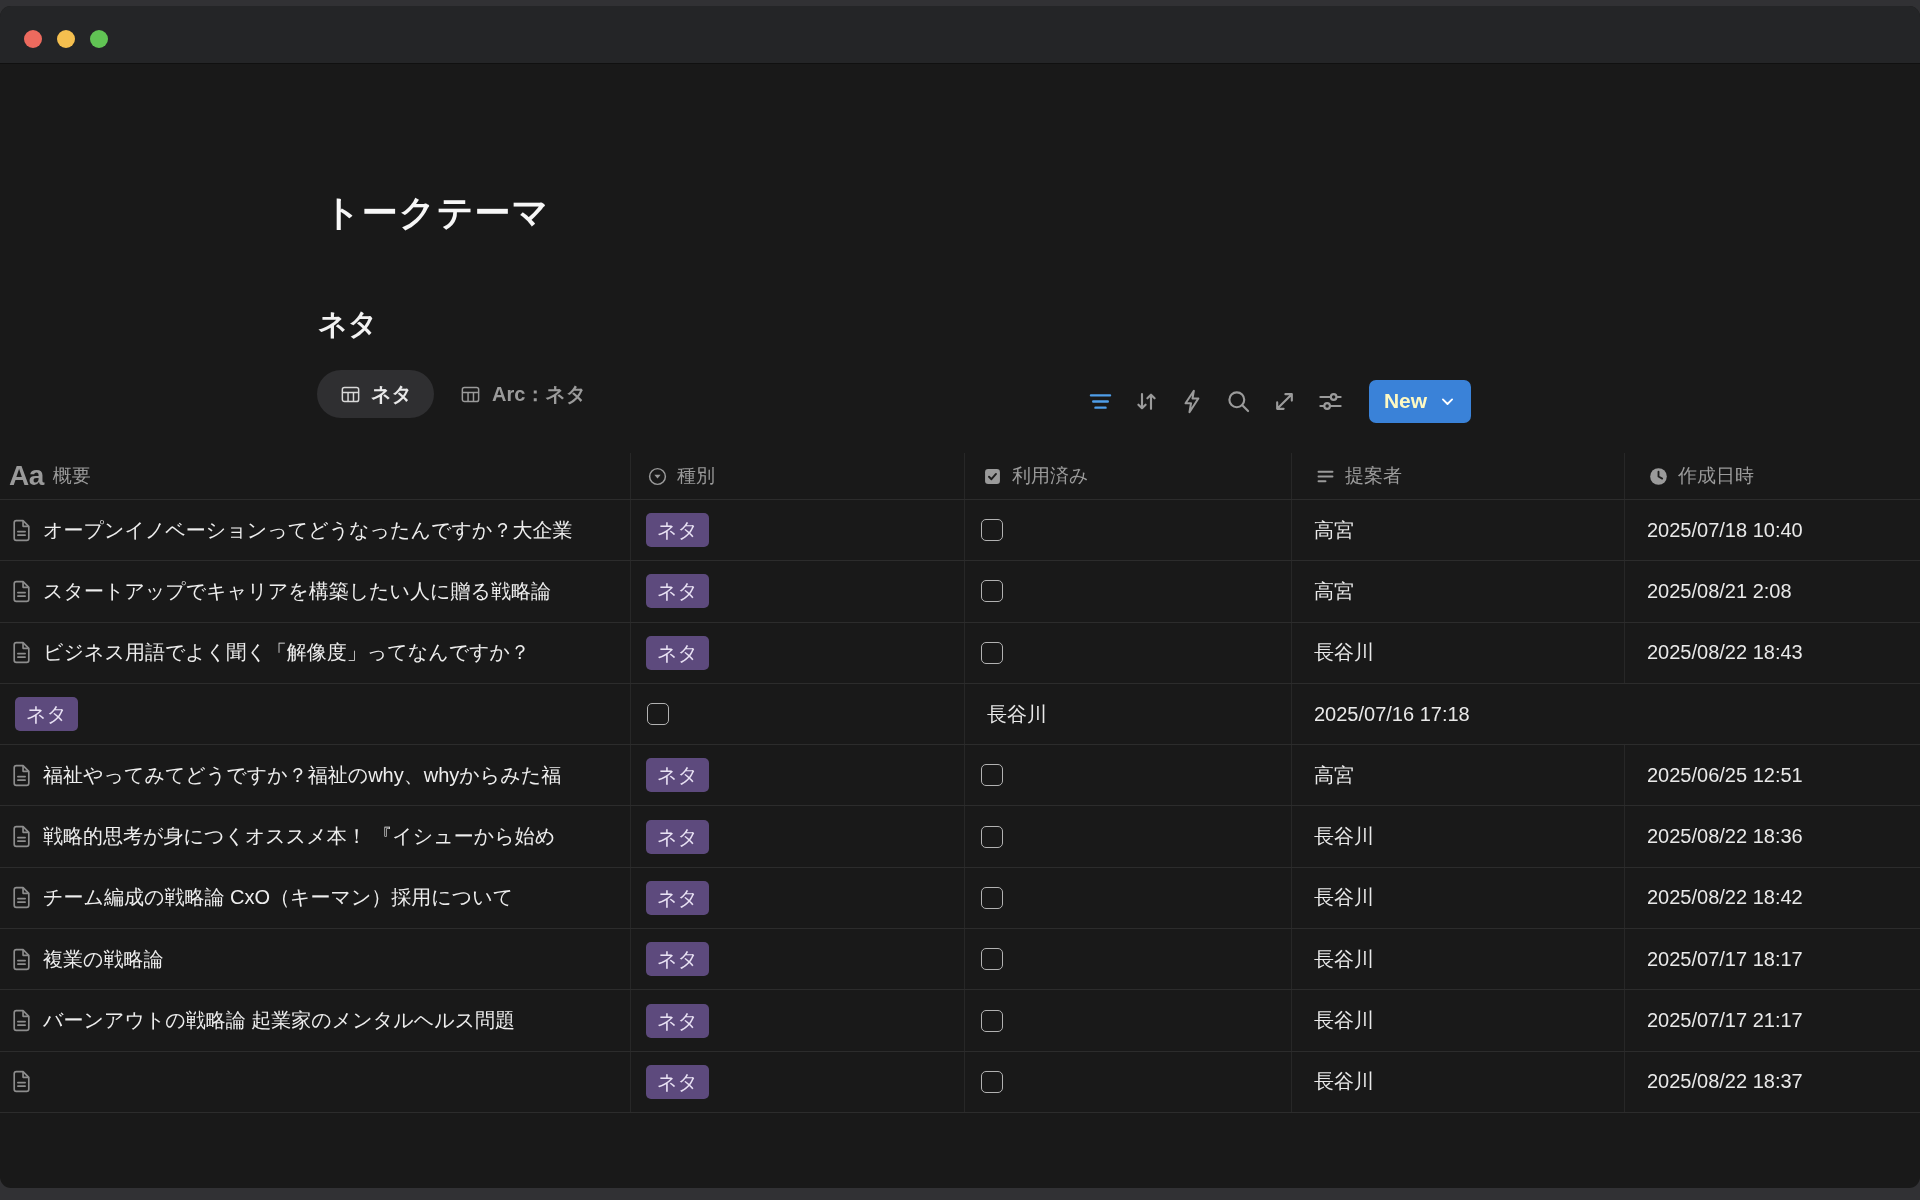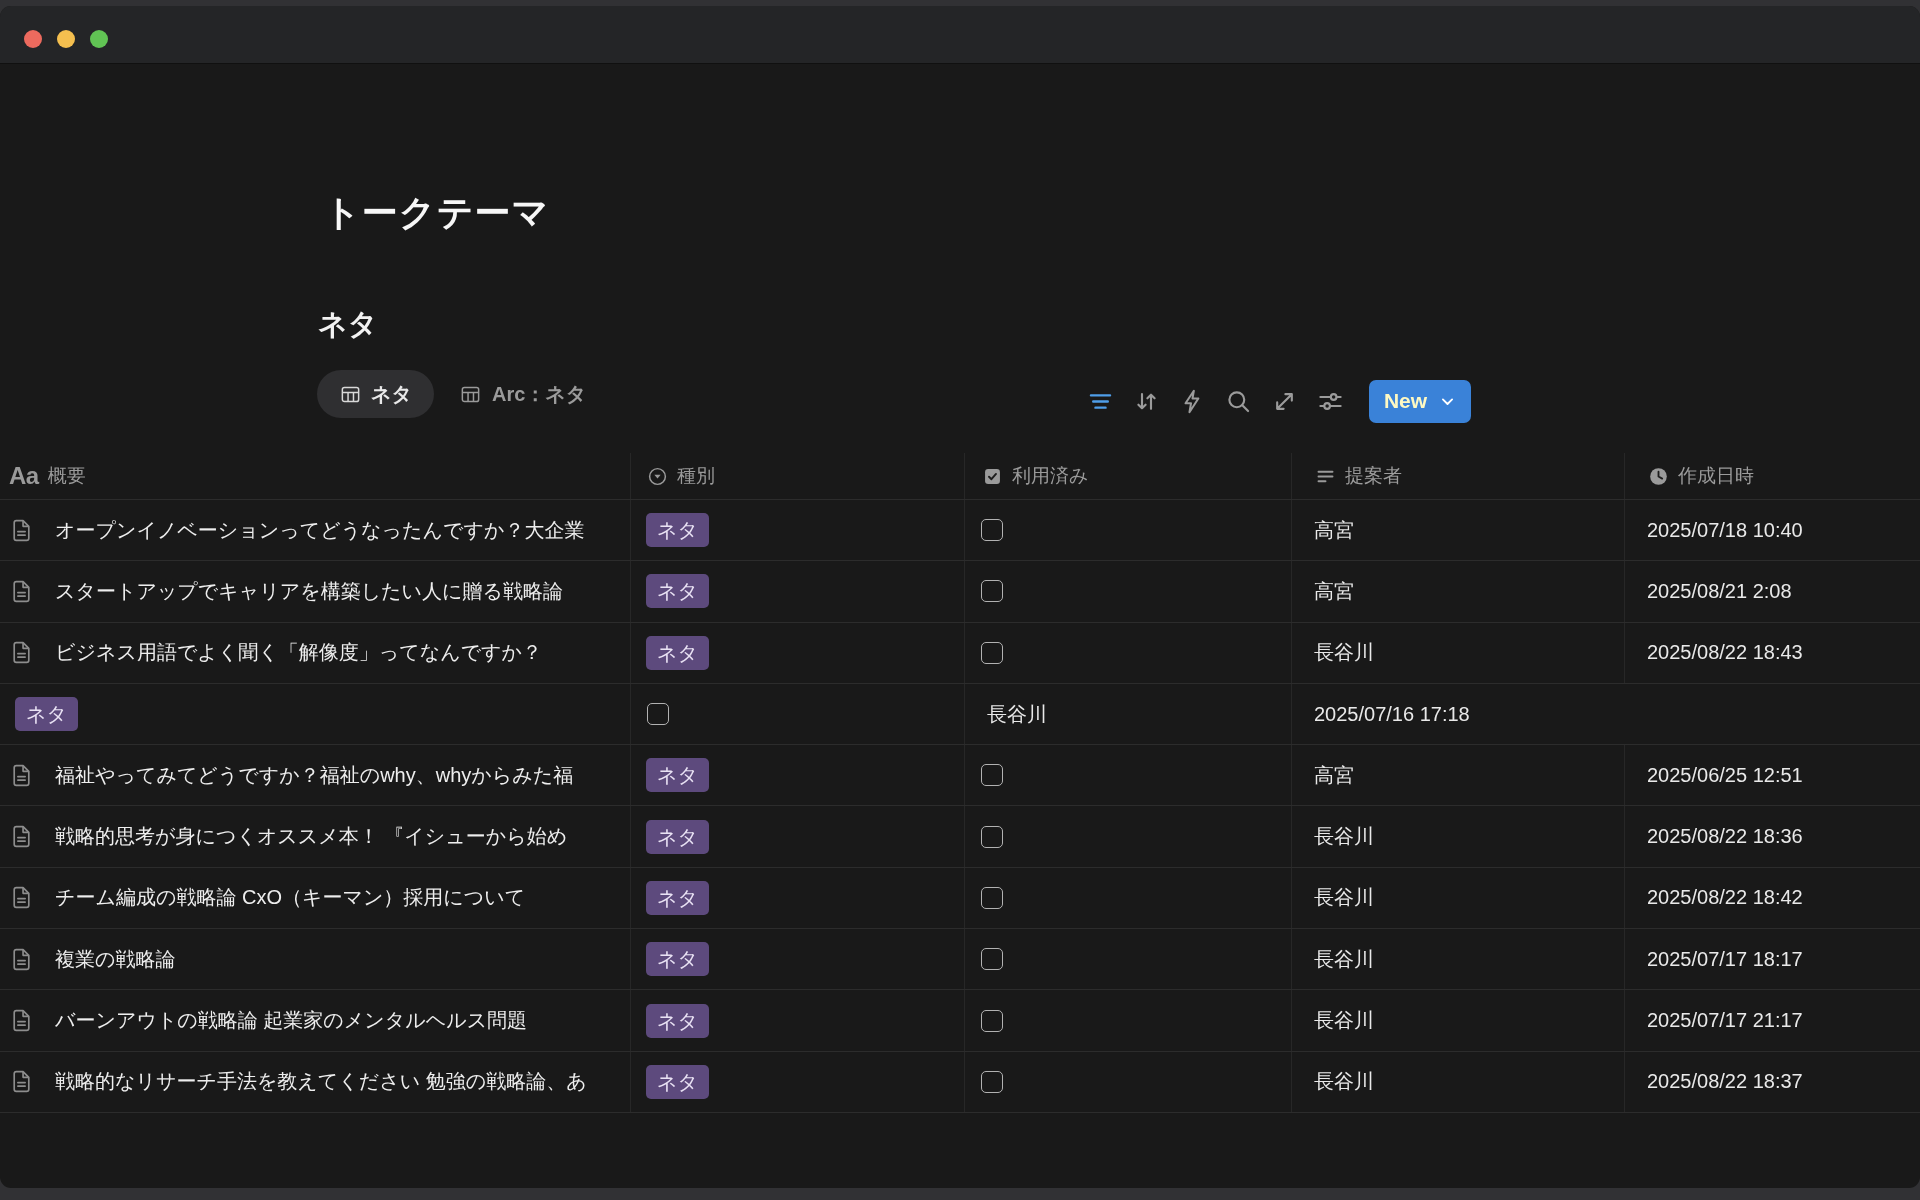--- a/index.html
+++ b/index.html
@@ -61,31 +61,31 @@
     margin-left:8px;height:43px;width:102px;background:var(--accent-blue);
     border:none;border-radius:7px;display:flex;align-items:center;justify-content:center;gap:12px;
     color:#fef9c3;font-size:21px;font-weight:700;font-family:inherit;
   }
   .new-btn svg{width:17px;height:17px;}
 
   
   .table{position:absolute;left:0;right:0;top:447px;}
   .tr{display:grid;grid-template-columns:631px 334px 327px 333px 1fr;}
   .th-row{height:46px;color:var(--text-secondary);font-size:19px;}
-  .cell{display:flex;align-items:center;overflow:hidden;gap:12px;}
+  .cell{display:flex;align-items:center;overflow:hidden;}
   .cell.c1{padding-left:9px;}
   .cell.c2{padding-left:15px;}
   .cell.c3{padding-left:16px;}
   .cell.c4{padding-left:22px;}
   .cell.c5{padding-left:22px;}
   .tr .cell:not(.c5){border-right:1px solid #272727;}
   .th-row .cell{gap:9px;}
   .th-icon{width:22px;height:22px;flex:0 0 auto;display:flex;align-items:center;justify-content:center;color:#9a9a9a;}
   .th-icon svg{width:21px;height:21px;display:block;}
-  .aa-glyph{font-size:24px;font-weight:600;color:#9a9a9a;letter-spacing:-0.5px;}
+  .aa-glyph{font-size:28px;font-weight:600;color:#9a9a9a;letter-spacing:-0.5px;}
 
   .body-row{height:61.3px;border-top:1px solid var(--border);font-size:20px;}
   .table-bottom{border-top:1px solid var(--border);}
   .doc-icon{width:25px;height:25px;flex:0 0 auto;color:#8d8d8d;margin-right:9px;}
   .doc-icon svg{width:25px;height:25px;display:block;}
   .row-title{white-space:nowrap;overflow:hidden;color:#eeeeee;font-weight:500;}
   .tag{
     display:inline-block;height:34px;line-height:34px;padding:0 11px;border-radius:5px;
     background:var(--tag-bg);color:var(--tag-text);font-size:20px;font-weight:500;white-space:nowrap;
   }
@@ -433,21 +433,20 @@
 
   <div class="tr body-row">
     <div class="cell c1">
       <span class="doc-icon">
         <svg viewBox="0 0 24 24" fill="none" stroke="currentColor" stroke-width="1.6" stroke-linejoin="round">
           <path d="M7 2.5h6.5L19 8v11.5a2 2 0 0 1-2 2H7a2 2 0 0 1-2-2v-15a2 2 0 0 1 2-2z"></path>
           <path d="M13.5 2.8V8H19"></path>
           <path d="M8.5 13h7M8.5 16.5h7" stroke-linecap="round"></path>
         </svg>
       </span>
-      <span class="row-title">戦略的なリサーチ手法を教えてください 勉強の戦略論、あ</span>
     </div>
     <div class="cell c2">
       <span class="tag">ネタ</span>
     </div>
     <div class="cell c3">
       <span class="checkbox"></span>
     </div>
     <div class="cell c4">
       <span class="proposer">長谷川</span>
     </div>

